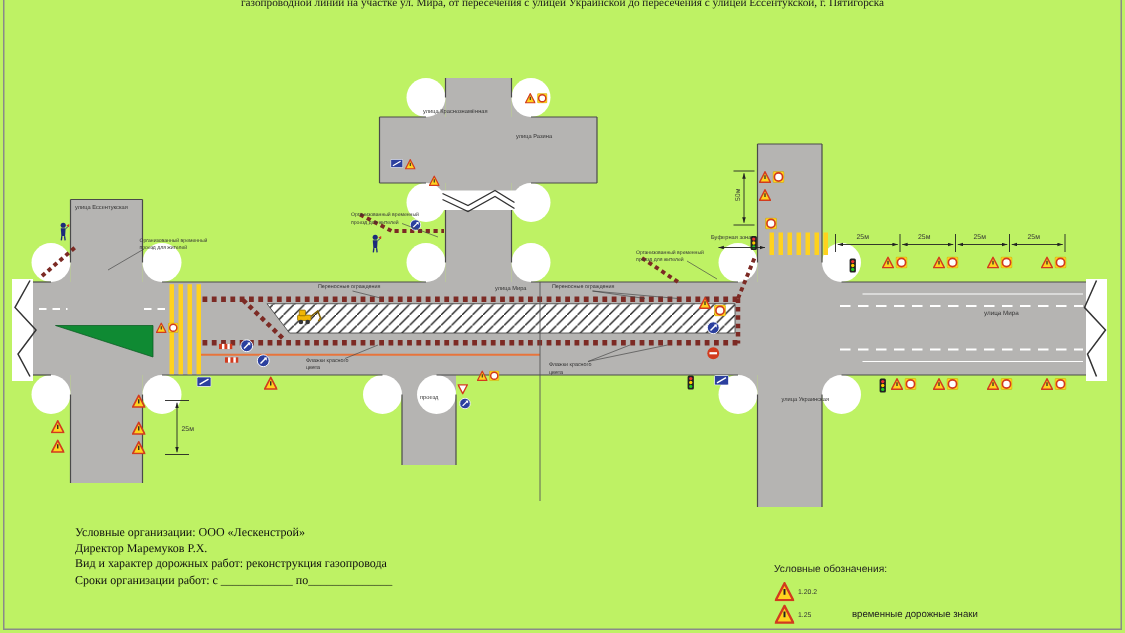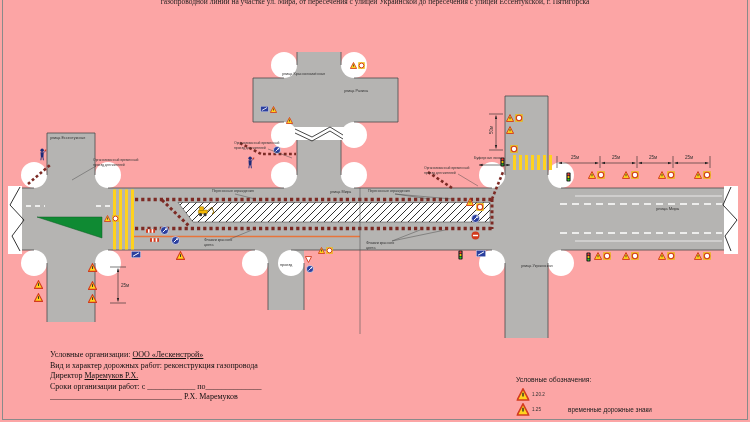--- a/index.html
+++ b/index.html
@@ -1,25 +1,25 @@
 <!DOCTYPE html>
 <html><head>
 <meta charset="utf-8">
 <style>
   html,body{margin:0;padding:0;background:#e9e9e9;}
-  #page{position:relative;width:750px;height:422px;background:#fca5a5;overflow:hidden;
+  #page{position:relative;width:750px;height:422px;background:#bef264;overflow:hidden;
         font-family:"Liberation Sans",sans-serif;}
   #frame{position:absolute;left:2px;top:-4px;right:2px;bottom:2px;border:1px solid #8a8a8a;}
   #title{position:absolute;top:-3px;left:0;width:100%;text-align:center;
          font-family:"Liberation Serif",serif;font-size:7.5px;color:#1c1c1c;white-space:nowrap;}
   #scheme{position:absolute;left:0;top:0;}
   
   #info{position:absolute;left:50px;top:350px;width:330px;
         font-family:"Liberation Serif",serif;font-size:8px;line-height:10.5px;color:#101010;}
-  #info .u{text-decoration:underline;text-align:right;}
+  #info .u{text-align:right;}
   
   #legend{position:absolute;left:516px;top:376px;width:226px;color:#202020;}
   #legend .lg-title{font-size:6.8px;margin-bottom:4px;}
   .lg-row{display:flex;align-items:center;height:15px;}
   .lg-num{font-size:4.6px;margin-left:2px;width:26px;color:#333;}
   .lg-cap{font-size:6.4px;margin-left:10px;}
   svg text{font-family:"Liberation Sans",sans-serif;fill:#333;}
 </style>
 </head>
 <body>
@@ -338,24 +338,23 @@
     <text x="93" y="161" font-size="3.4">Организованный временный</text>
     <text x="93" y="166" font-size="3.4">проезд для жителей</text>
     <text x="234" y="144" font-size="3.4">Организованный временный</text>
     <text x="234" y="149" font-size="3.4">проезд для жителей</text>
     <text x="424" y="169" font-size="3.4">Организованный временный</text>
     <text x="424" y="174" font-size="3.4">проезд для жителей</text>
   </svg>
 
   <div id="info">
     <div><span>Условные организации: </span><span class="u">ООО «Лескенстрой»</span></div>
+    <div><span>Директор </span><span class="u">Маремуков Р.Х.</span></div>
     <div>Вид и характер дорожных работ: реконструкция газопровода</div>
-    <div><span>Директор </span><span class="u">Маремуков Р.Х.</span></div>
     <div>Сроки организации работ: с ____________ по______________</div>
-    <div><span>_________________________________</span> <span>Р.Х. Маремуков</span></div>
   </div>
 
   <div id="legend">
     <div class="lg-title">Условные обозначения:</div>
     <div class="lg-row">
       <svg width="14" height="13" viewBox="0 0 10 10">
           <use href="#s-wtri"></use>
         </svg>
       <span class="lg-num">1.20.2</span>
     </div>

